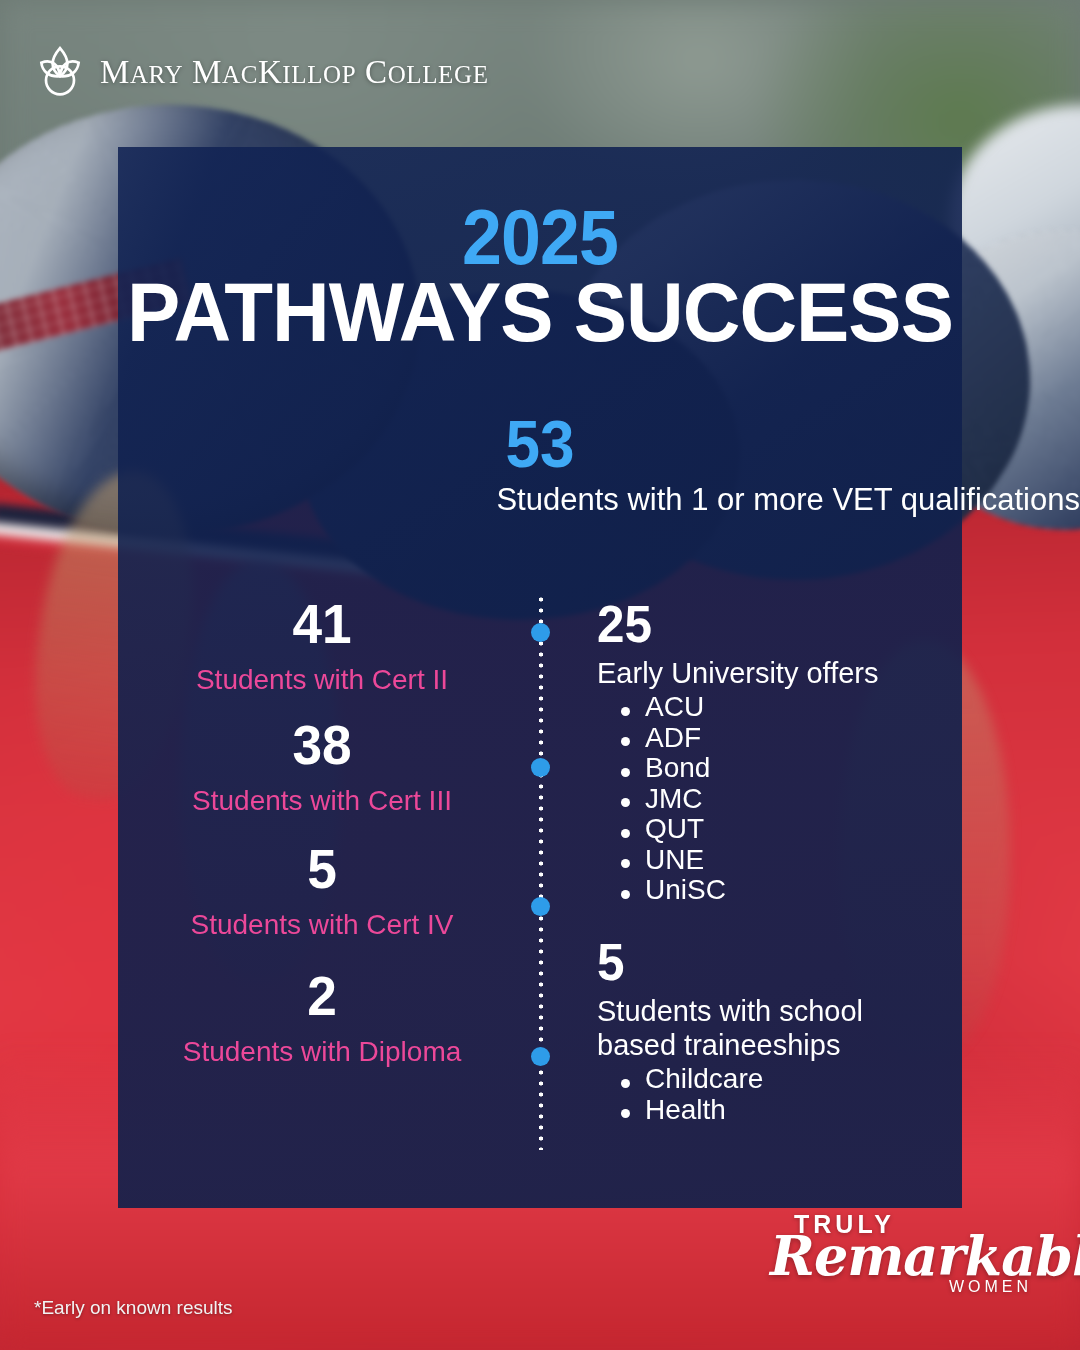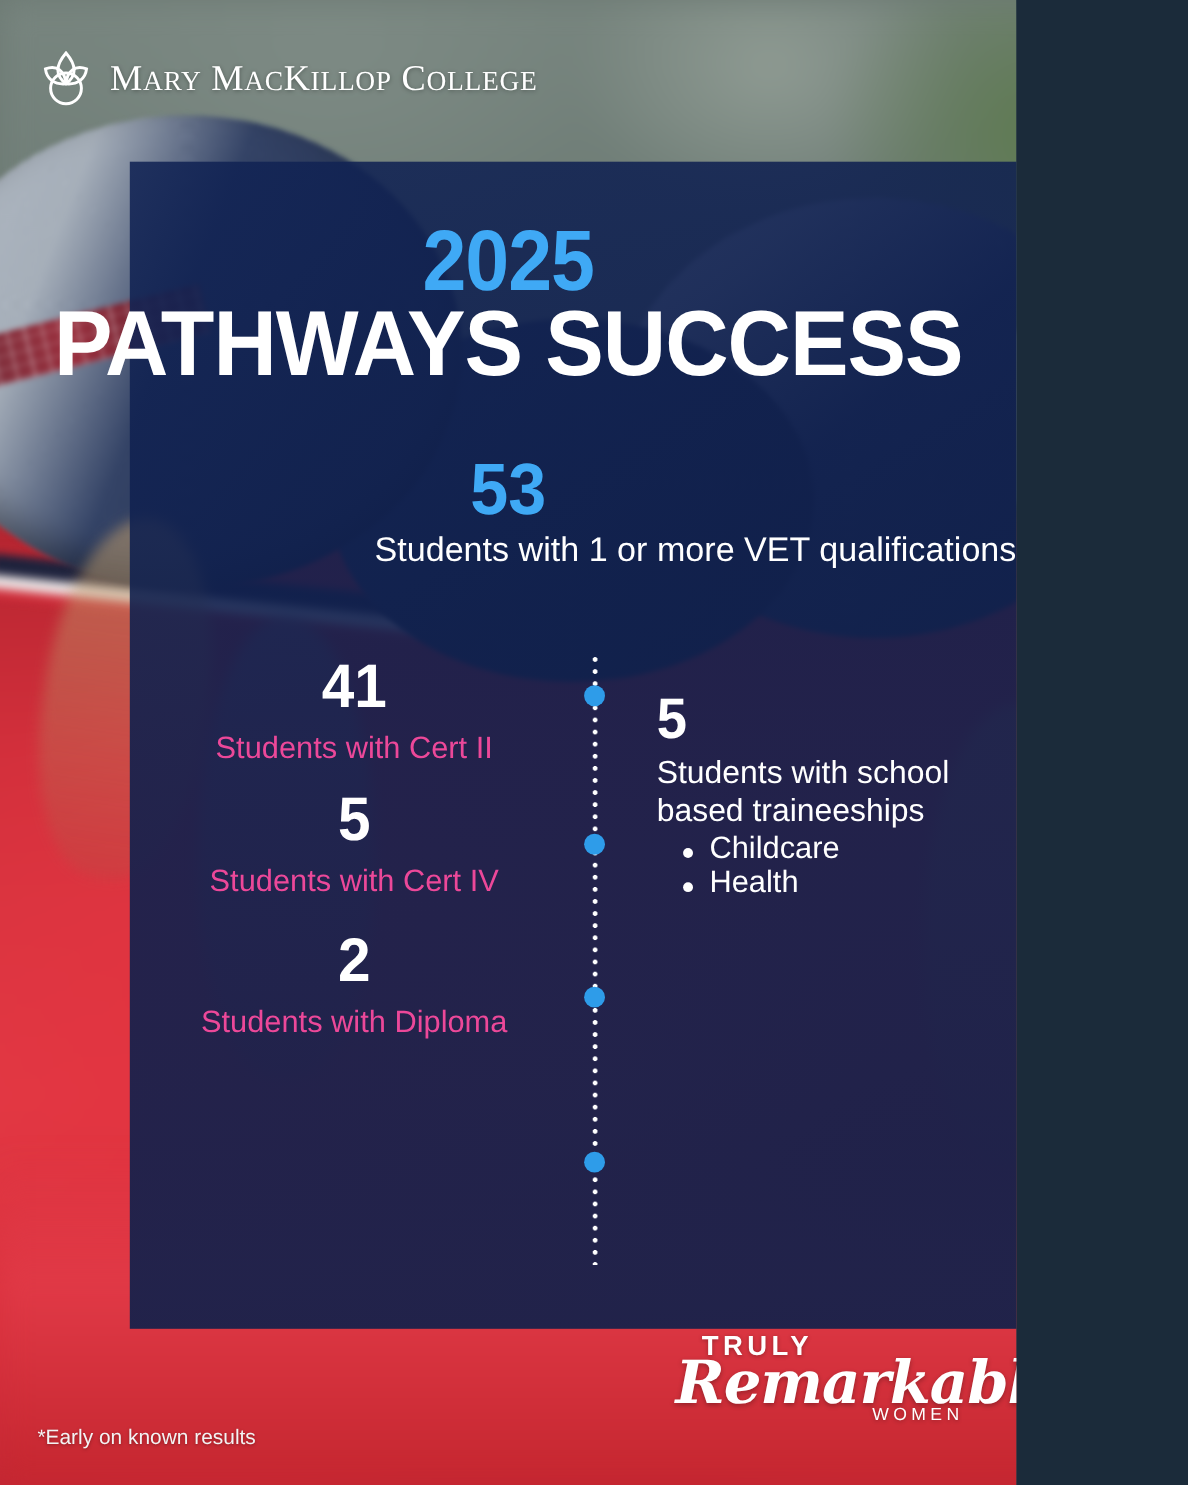--- a/index.html
+++ b/index.html
@@ -5,21 +5,21 @@
 <style>
   * { margin:0; padding:0; box-sizing:border-box; }
   html,body{ background:#1b2b3a; }
   body{
     font-family:"Liberation Sans", sans-serif;
     -webkit-font-smoothing:antialiased;
   }
 
   .poster{
     position:relative;
-    width:924px; height:1350px;
+    width:1080px; height:1350px;
     overflow:hidden;
   }
 
   
   .bg{ position:absolute; inset:0; overflow:hidden; background:#6d7a74; }
 
   
   .bg-sky{
     position:absolute; left:0; top:0; width:1080px; height:620px;
     background:
@@ -258,32 +258,49 @@
   <div class="tl-dot" style="top:623px"></div>
   <div class="tl-dot" style="top:758px"></div>
   <div class="tl-dot" style="top:897px"></div>
   <div class="tl-dot" style="top:1047px"></div>
 
   <div class="col-left">
     <div class="lstat">
       <span class="n">41</span>
       <span class="l">Students with Cert II</span>
     </div>
+    <div class="lstat s2">
+      <span class="n">38</span>
+      <span class="l">Students with Cert III</span>
+    </div>
     <div class="lstat s3">
       <span class="n">5</span>
       <span class="l">Students with Cert IV</span>
     </div>
     <div class="lstat">
       <span class="n">2</span>
       <span class="l">Students with Diploma</span>
     </div>
   </div>
 
   <div class="col-right">
 
+    <div class="rstat">
+      <span class="n">25</span>
+      <span class="l">Early University offers</span>
+      <ul>
+        <li>ACU</li>
+        <li>ADF</li>
+        <li>Bond</li>
+        <li>JMC</li>
+        <li>QUT</li>
+        <li>UNE</li>
+        <li>UniSC</li>
+      </ul>
+    </div>
 
     <div class="rstat block2">
       <span class="n">5</span>
       <span class="l">Students with school based traineeships</span>
       <ul>
         <li>Childcare</li>
         <li>Health</li>
       </ul>
     </div>
 

